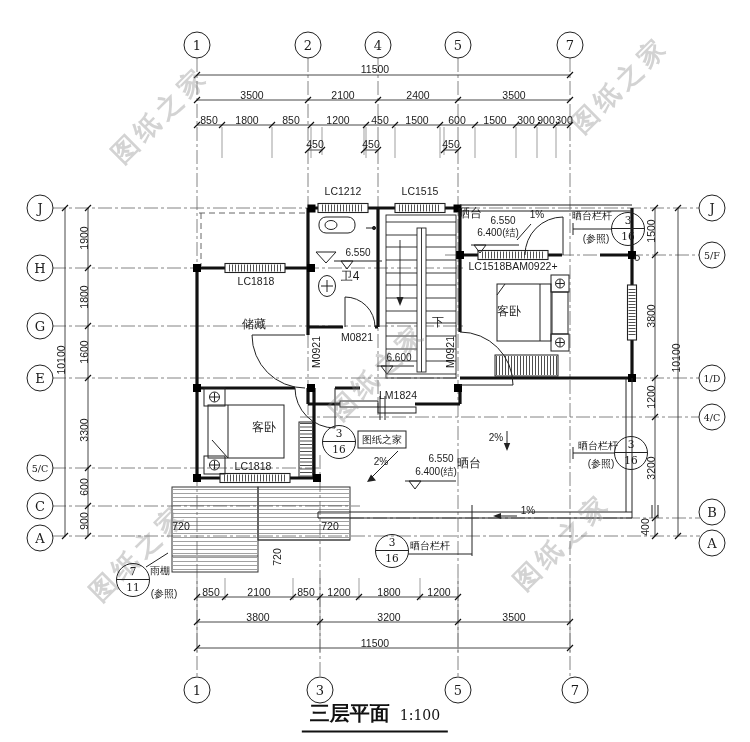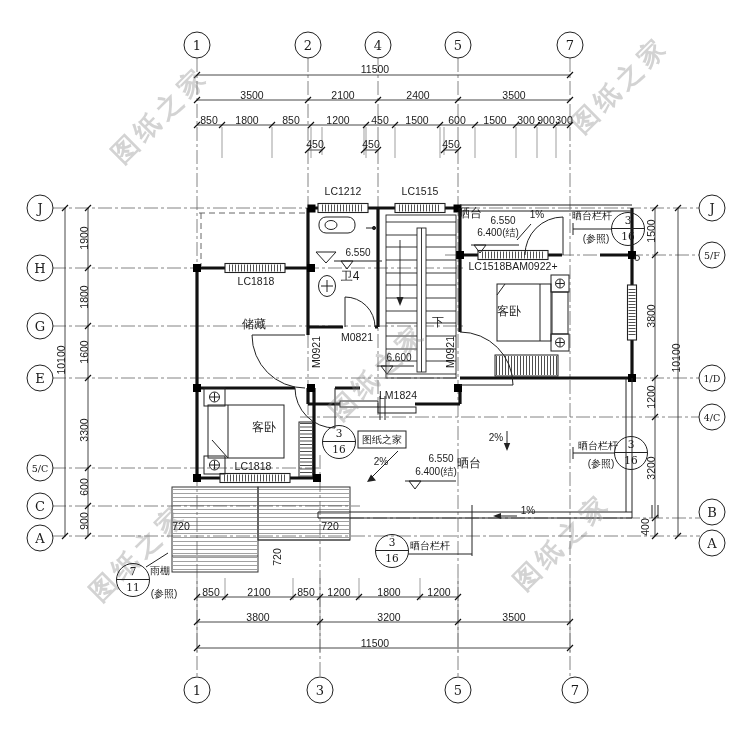--- a/index.html
+++ b/index.html
@@ -406,14 +406,18 @@
     <div class="db">16</div>
   </div>
 
   <span class="lbl cns" style="left:160px;top:571px">雨棚</span>
   <span class="lbl cns" style="left:164px;top:594px">(参照)</span>
   <div class="dref" style="left:133px;top:580px">
     <div class="dt">7</div>
     <div class="db">11</div>
   </div>
 
+  <div id="titleblk">
+    <span class="tname">三层平面</span>
+    <span class="tscale">1:100</span>
+  </div>
 
 </div>
 
 </body></html>

